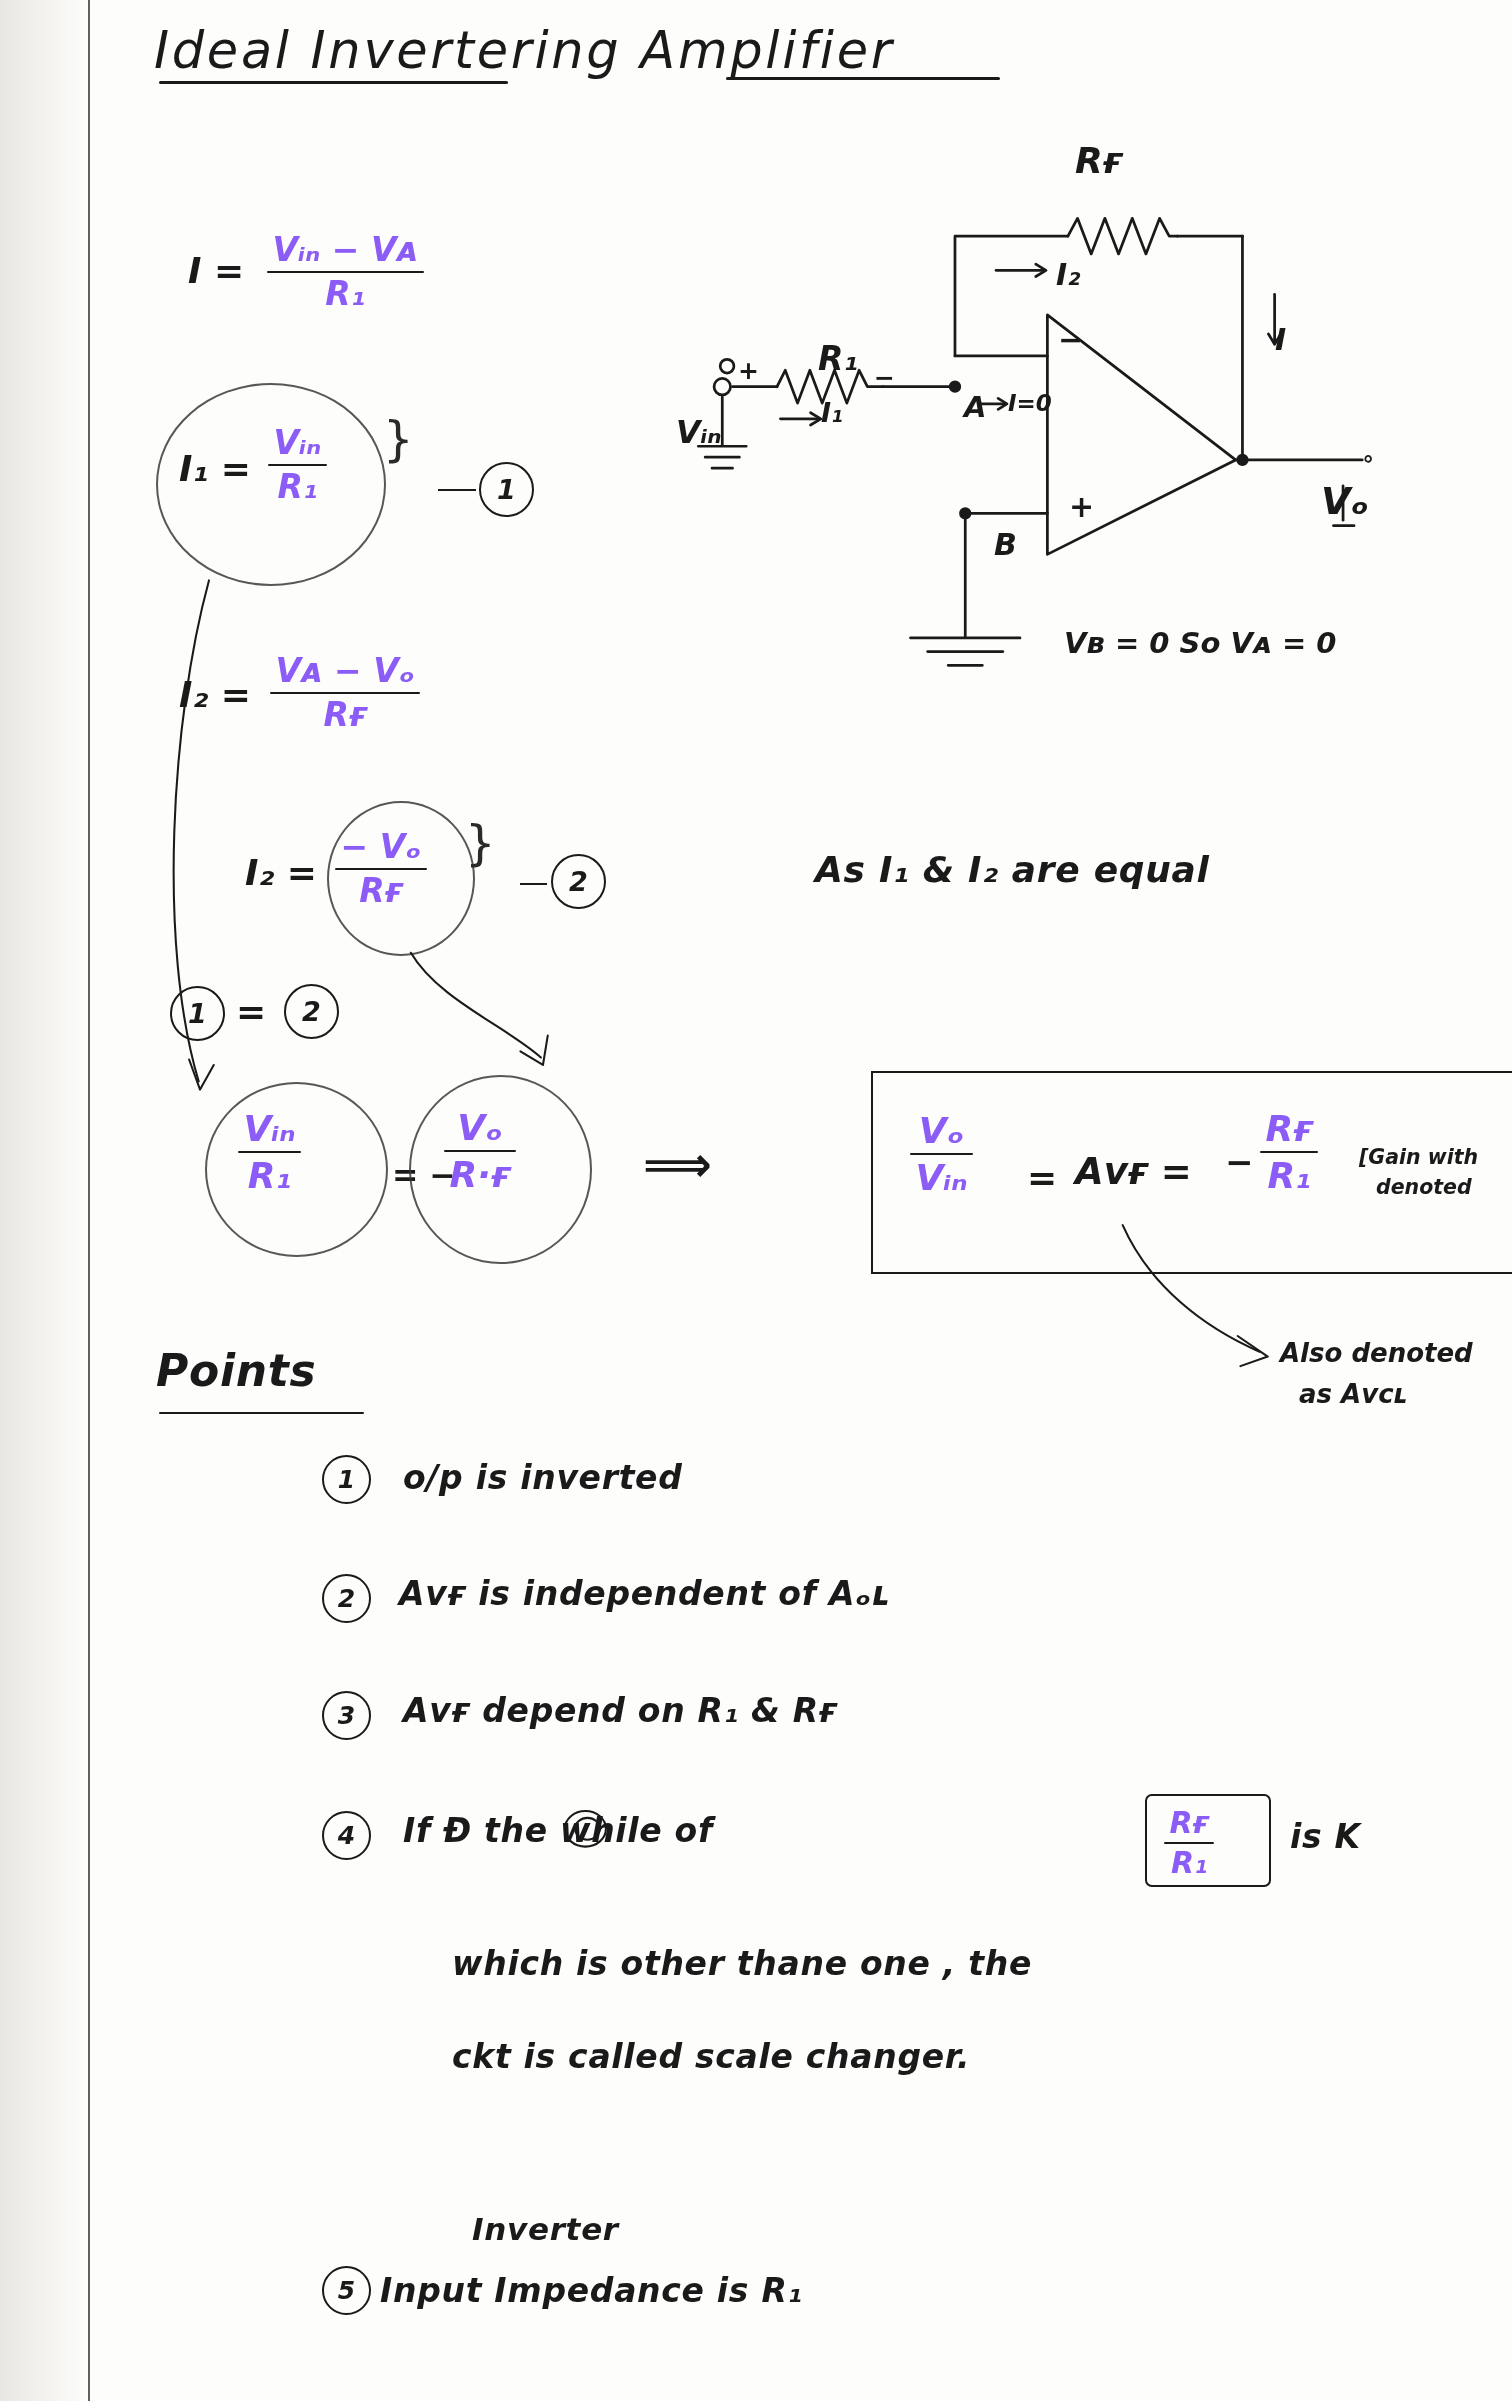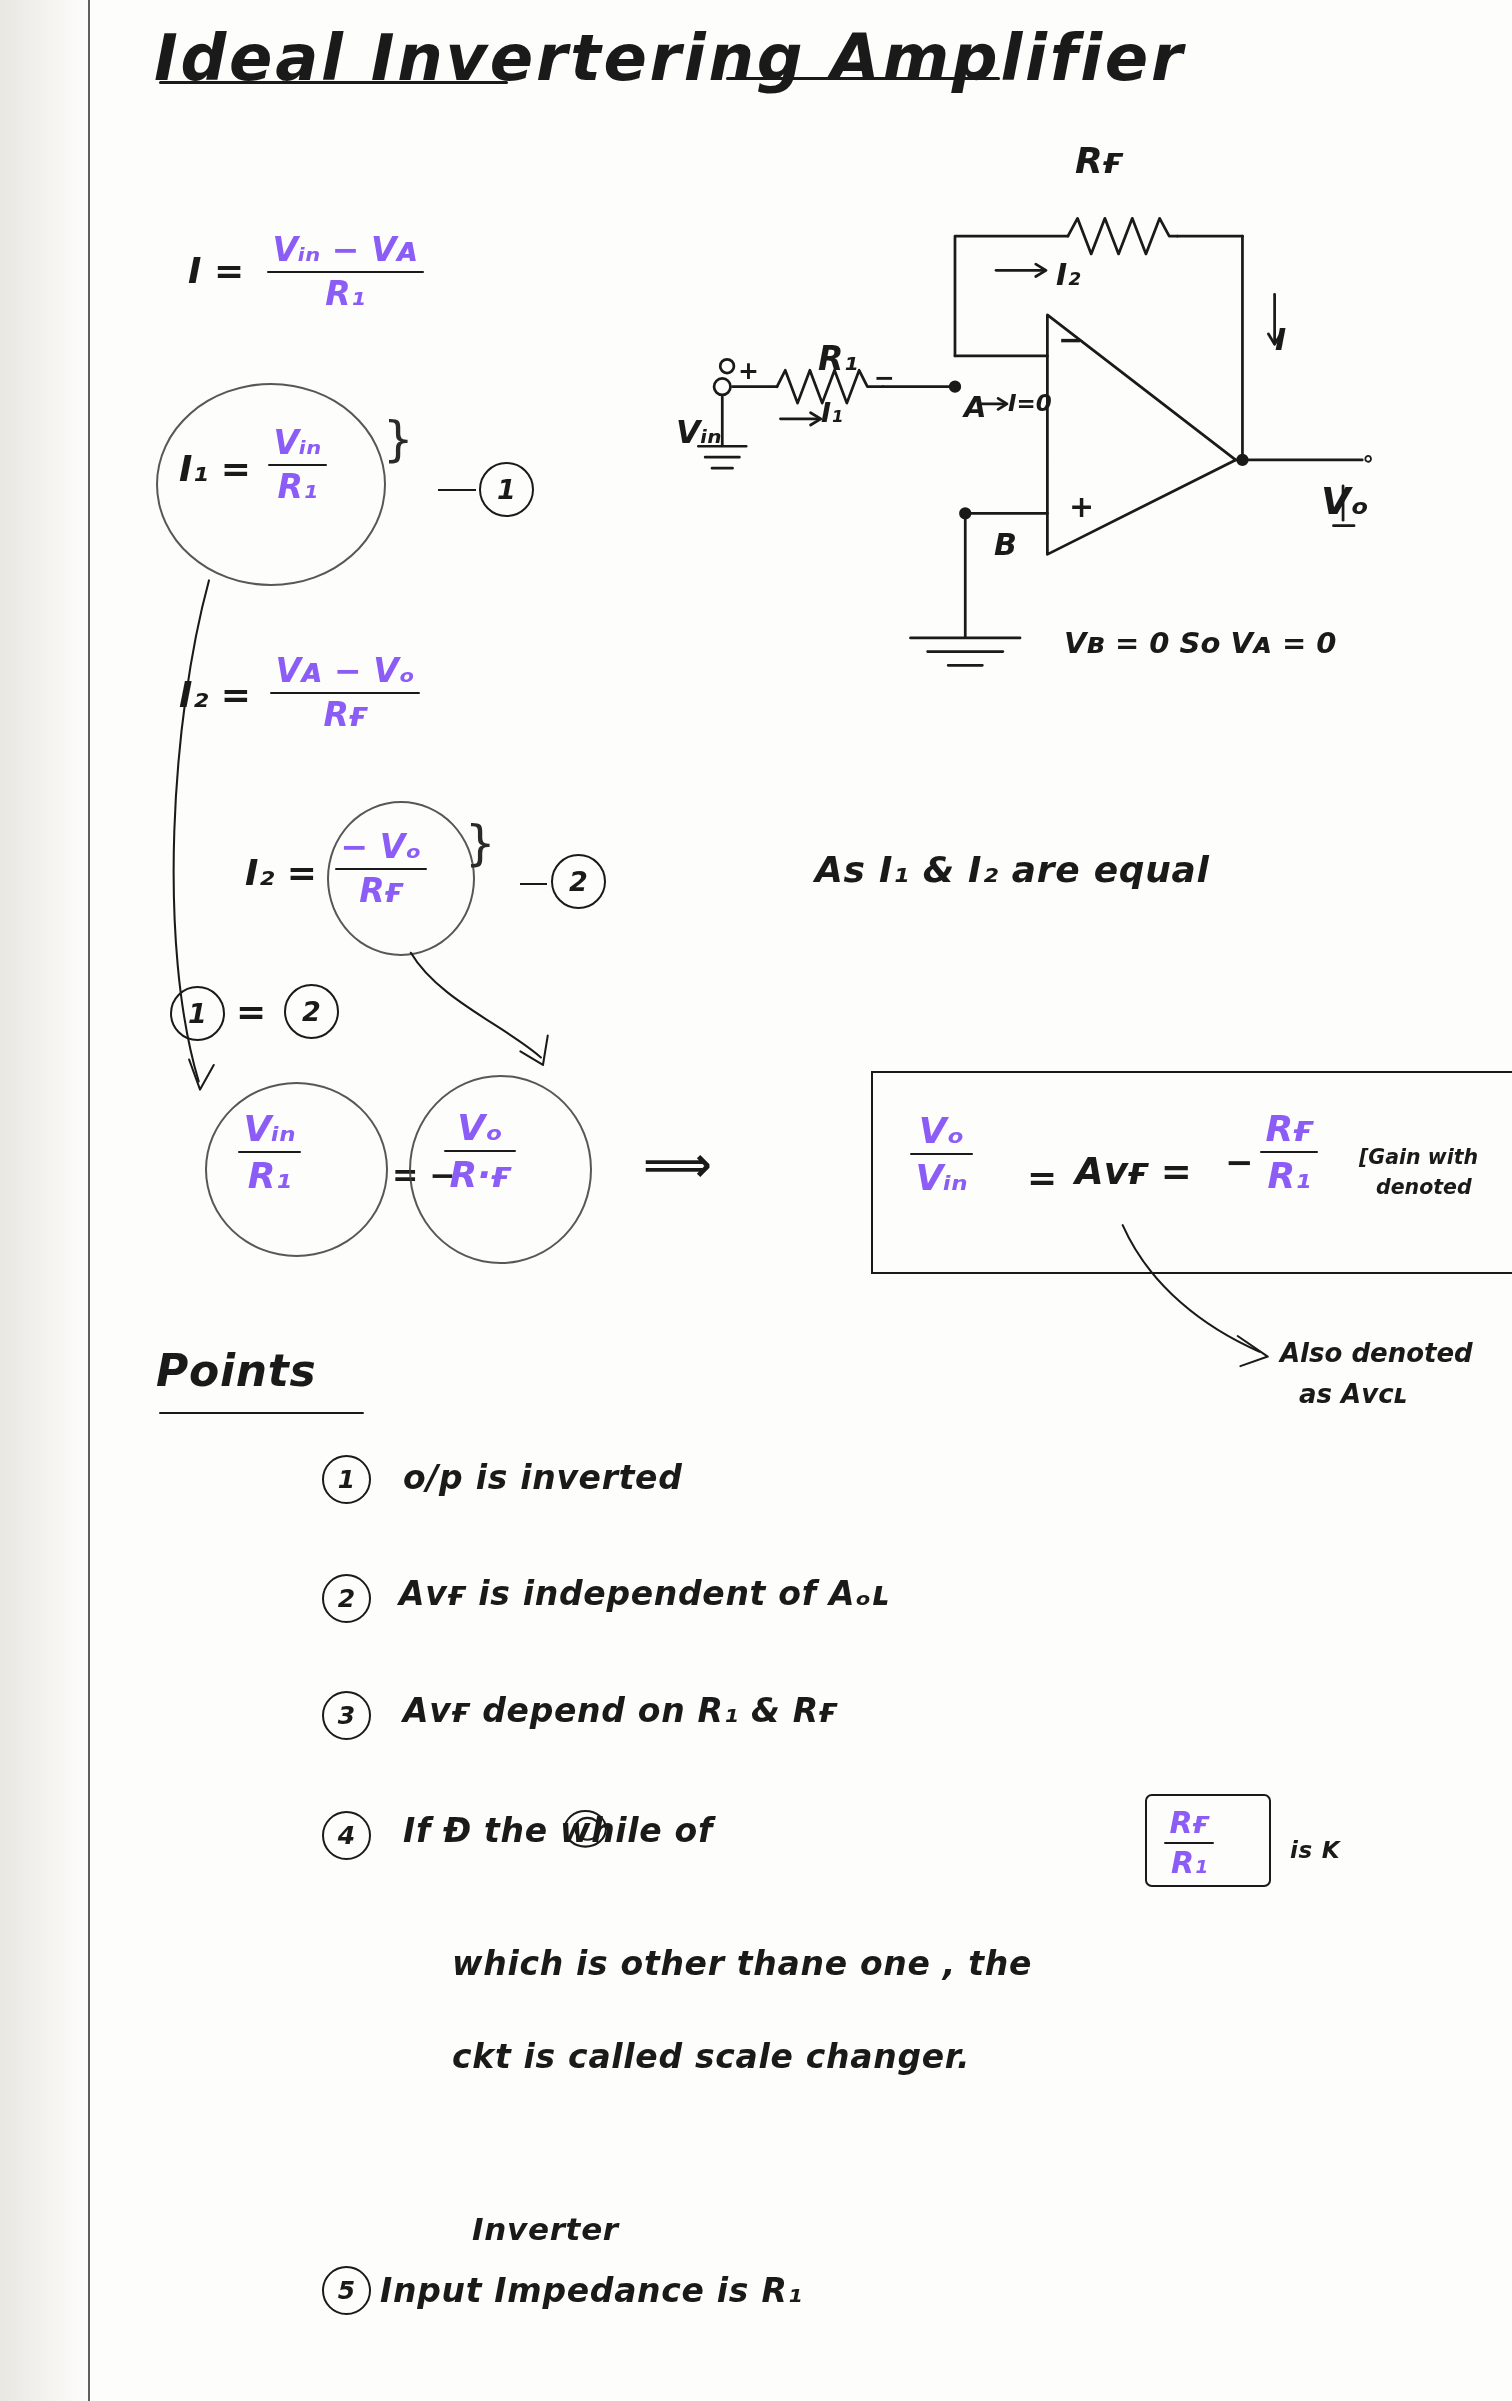--- a/index.html
+++ b/index.html
@@ -43,24 +43,24 @@
     font-family: "DejaVu Sans", sans-serif;
     font-weight: 600;
     color: #1a1a1a;
     white-space: nowrap;
     transform-origin: left top;
   }
   .ink {
     letter-spacing: 0.7px;
   }
   .title {
-    font-size: 64px;
+    font-size: 51px;
     letter-spacing: 2.7px;
     font-style: italic;
-    font-weight: 700;
+    font-weight: 400;
   }
   .title-underline {
     position: absolute;
     height: 2.7px;
     background: #1a1a1a;
     border-radius: 2.1px;
   }
 
   
   .frac {
@@ -244,21 +244,21 @@
   <div class="hw ink" style="left:403px; top:1691px; font-size:33px; font-style:italic;">Aᴠғ depend  on   R₁ &amp; Rғ</div>
 
   <div class="circlenum" style="left:322px; top:1811px; width:45px; height:45px; font-size:25px;">4</div>
   <div class="hw ink" style="left:403px; top:1811px; font-size:33px; font-style:italic;">If   Ð the while of</div>
   <div class="boxed" style="left:1145px; top:1794px; width:122px; height:89px; border-radius:6.8px; border-width:2.1px;"></div>
   <div class="frac" style="left:1164px; top:1807px; font-size:30px;">
     <span class="num">Rғ</span>
     <span class="bar"></span>
     <span class="den">R₁</span>
   </div>
-  <div class="hw ink" style="left:1290px; top:1817px; font-size:23px; font-style:italic;margin-top:20px;">is K</div>
+  <div class="hw ink" style="left:1290px; top:1817px; font-size:33px; font-style:italic;">is K</div>
 
   <div class="hw ink" style="left:452px; top:2037px; font-size:33px; font-style:italic;">ckt  is   called   scale changer.</div>
   <div class="hw ink" style="left:452px; top:1944px; font-size:33px; font-style:italic;">which is    other thane    one ,  the</div>
   <div class="hw ink" style="left:472px; top:2211px; font-size:31px; font-style:italic;">Inverter</div>
 
   <div class="circlenum" style="left:322px; top:2266px; width:45px; height:45px; font-size:25px;">5</div>
   <div class="hw ink" style="left:380px; top:2271px; font-size:33px; font-style:italic;">Input Impedance is R₁</div>
 
   <div class="lbl" style="left:1075px; top:140px; font-size:36px;">Rғ</div>
   <div class="lbl" style="left:818px; top:339px; font-size:33px;">R₁</div>

